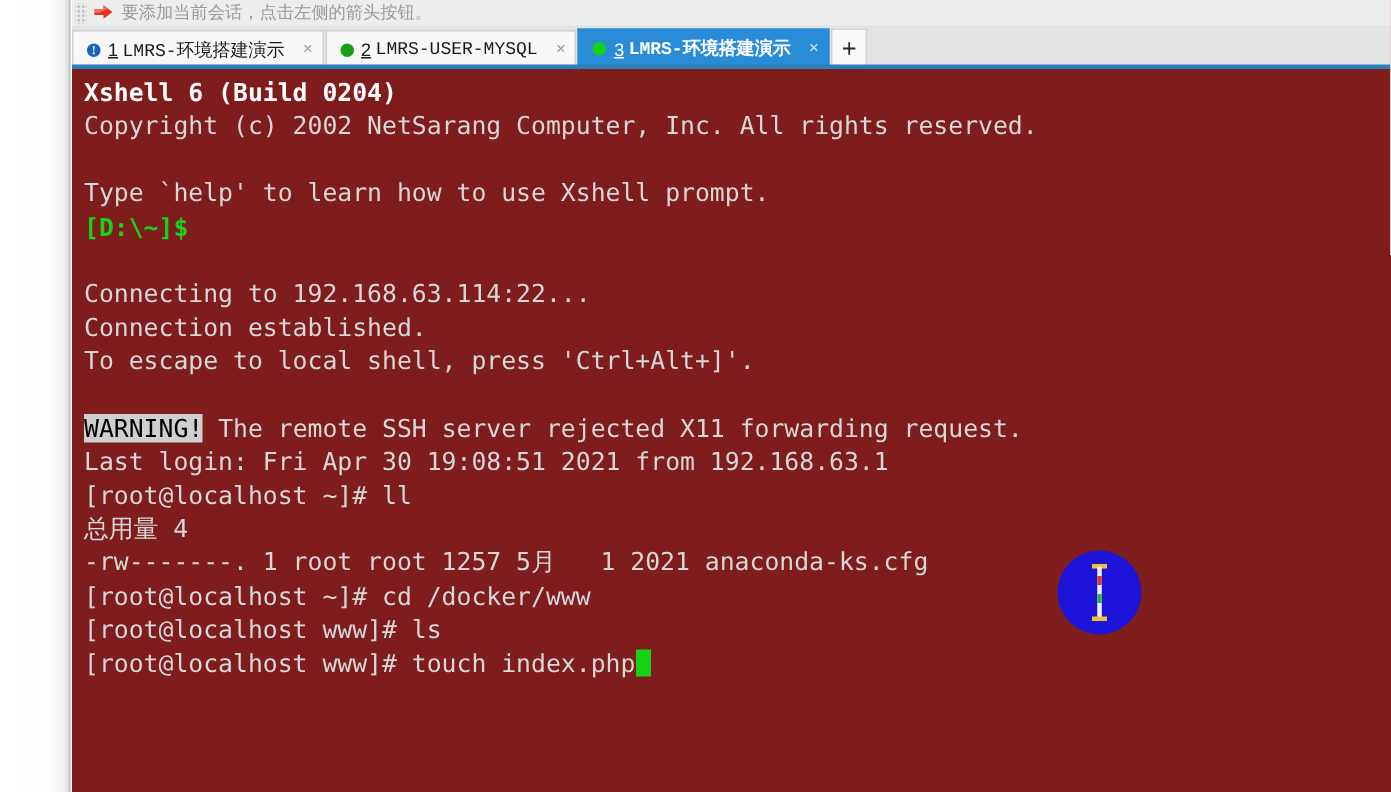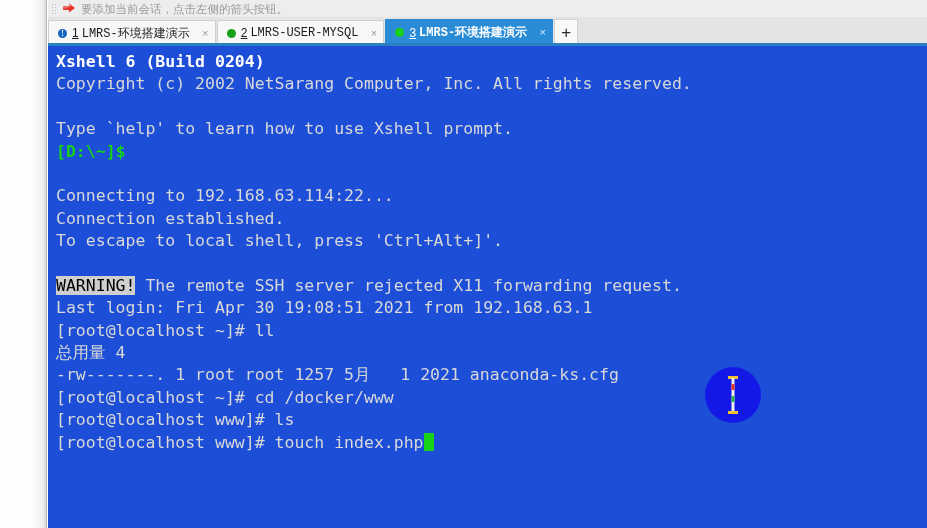--- a/index.html
+++ b/index.html
@@ -160,21 +160,21 @@
     font-family: "Liberation Sans", sans-serif;
   }
 
   
   #terminal {
     position: absolute;
     left: 48px;
     top: 46px;
     width: 879px;
     height: 482px;
-    background: #1d4ed8;
+    background: #7f1d1d;
     overflow: hidden;
     padding: 5px 12px 0 8px;
     box-sizing: border-box;
     font-family: "DejaVu Sans Mono", "Liberation Mono", monospace;
     font-size: 16.5px;
     line-height: 22.4px;
     color: #d8d8d8;
     white-space: pre;
     letter-spacing: 0px;
   }

